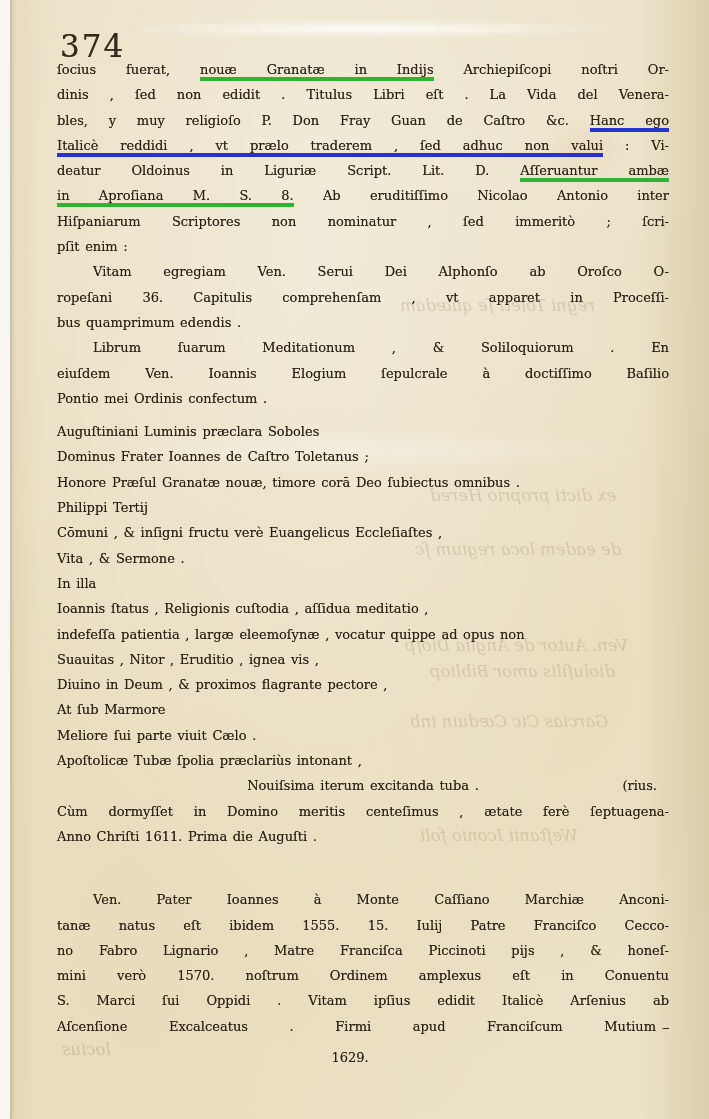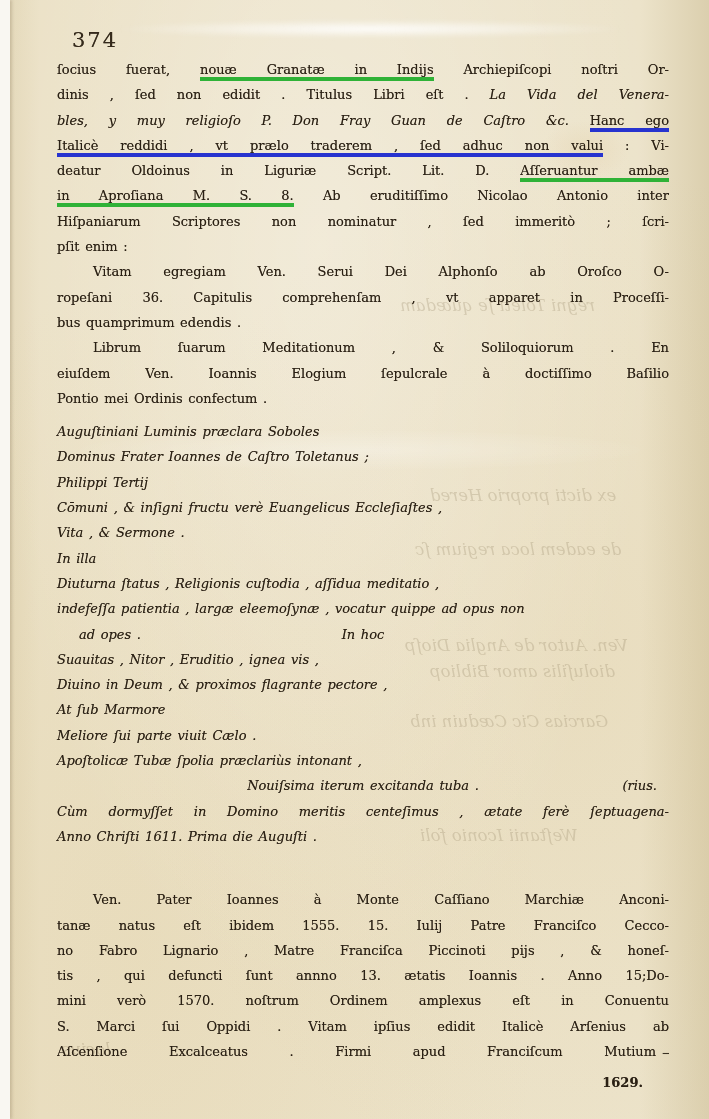--- a/index.html
+++ b/index.html
@@ -16,35 +16,35 @@
     color:#2a2014;
   }
   .edge-left{position:absolute;left:0;top:0;width:10px;height:1119px;background:#f9f7f2;box-shadow:2px 0 3px rgba(120,100,70,.25);}
   .glare{position:absolute;left:110px;top:20px;width:520px;height:18px;border-radius:50%;
     background:radial-gradient(ellipse,rgba(255,255,255,.9),rgba(255,255,255,0) 70%);filter:blur(2px);}
   .stain1{position:absolute;left:540px;top:120px;width:90px;height:60px;border-radius:50%;
     background:radial-gradient(ellipse,rgba(200,150,70,.10),rgba(200,150,70,0) 70%);}
   .stain2{position:absolute;left:80px;top:430px;width:560px;height:40px;border-radius:50%;
     background:radial-gradient(ellipse,rgba(255,255,255,.28),rgba(255,255,255,0) 75%);}
 
-  .page-number{position:absolute;left:72px;top:28px;font-size:21px;letter-spacing:2px;color:#352a1c;
+  .page-number{position:absolute;left:60px;top:28px;font-size:31px;letter-spacing:2px;color:#352a1c;
     text-shadow:0 0 .6px rgba(45,35,20,.6);}
 
   .text-block{
     position:absolute;left:57px;top:57px;width:612px;
     font-size:13px;line-height:25.3px;word-spacing:1.5px;
     text-shadow:0 0 .5px rgba(42,32,20,.55);
   }
   .line{height:25.3px;white-space:nowrap;}
   .line.j{text-align:justify;white-space:normal;overflow:hidden;}
   .line.j::after{content:"";display:inline-block;width:100%;}
   .line.c{text-align:left;}
-  .line.r{text-align:right;font-weight:bold;}
+  .line.r{text-align:center;}
   .line.ind{text-indent:36px;}
-  .i, .line.i{font-style:italic;}
+  .i, .line.i{}
   .ug{border-bottom:4px solid #2fb237;}
   .ub{border-bottom:4px solid #2733cf;}
   .gap8{margin-top:8px;}
   .gap26{margin-top:38px;}
   .gap6{margin-top:6px;}
   .year{padding-right:26px;}
   .flourish{display:inline-block;transform:scaleX(2.6) translate(6px,1px);letter-spacing:0;}
   .split{position:relative;}
   .split .sl{position:absolute;left:22px;}
   .split .sc{position:absolute;left:0;right:0;text-align:center;}
@@ -94,43 +94,39 @@
       <div class="line j"><span>Hiſpaniarum Scriptores non nominatur , ſed immeritò ;  ſcri-</span></div>
       <div class="line "><span>pſit enim :</span></div>
       <div class="line j ind"><span>Vitam egregiam Ven. Serui Dei Alphonſo  ab Oroſco O-</span></div>
       <div class="line j"><span>ropeſani 36. Capitulis comprehenſam ,  vt apparet in Proceſſi-</span></div>
       <div class="line "><span>bus quamprimum edendis .</span></div>
       <div class="line j ind"><span>Librum ſuarum Meditationum ,  &amp;  Soliloquiorum .  En</span></div>
       <div class="line j"><span>eiuſdem Ven. Ioannis Elogium  ſepulcrale à doctiſſimo Baſilio</span></div>
       <div class="line "><span>Pontio mei Ordinis confectum .</span></div>
       <div class="line c i gap8"><span>Auguſtiniani Luminis præclara Soboles</span></div>
       <div class="line c i"><span>Dominus Frater Ioannes de Caſtro Toletanus ;</span></div>
+      <div class="line c i"><span>Honore Præſul Granatæ nouæ, timore corā Deo ſubiectus omnibus .</span></div>
       <div class="line c i"><span>Philippi Tertij</span></div>
       <div class="line c i"><span>Cōmuni , &amp; inſigni fructu verè Euangelicus Eccleſiaſtes ,</span></div>
       <div class="line c i"><span>Vita ,  &amp;  Sermone .</span></div>
       <div class="line c i"><span>In illa</span></div>
-      <div class="line c i"><span>Diuturna ſtatus ,  Religionis cuſtodia ,  aſſidua meditatio ,</span></div>
+      <div class="line c i"><span>Ioannis ſtatus ,  Religionis cuſtodia ,  aſſidua meditatio ,</span></div>
       <div class="line c i"><span>indefeſſa patientia , largæ eleemoſynæ ,  vocatur  quippe  ad opus non</span></div>
-      <div class="line split i">
-        <span class="sl">ad opes .</span>
-        <span class="sc">In hoc</span>
-      </div>
       <div class="line c i"><span>Suauitas ,  Nitor ,  Eruditio ,  ignea vis ,</span></div>
       <div class="line c i"><span>Diuino in Deum , &amp; proximos flagrante pectore ,</span></div>
       <div class="line c i"><span>At  ſub Marmore</span></div>
       <div class="line c i"><span>Meliore  ſui parte viuit Cælo .</span></div>
       <div class="line c i"><span>Apoſtolicæ Tubæ ſpolia præclariùs intonant ,</span></div>
       <div class="line split i">
         <span class="sc">Nouiſsima iterum excitanda tuba .</span>
         <span class="sr">(rius.</span>
       </div>
       <div class="line j i"><span>Cùm dormyſſet in  Domino meritis centeſimus , ætate ferè ſeptuagena-</span></div>
       <div class="line c i"><span>Anno Chriſti 1611. Prima die Auguſti .</span></div>
       <div class="line j ind gap26"><span>Ven. Pater Ioannes à  Monte Caſſiano  Marchiæ Anconi-</span></div>
       <div class="line j"><span>tanæ natus eſt ibidem 1555. 15.  Iulij Patre Franciſco Cecco-</span></div>
       <div class="line j"><span>no Fabro Lignario ,  Matre Franciſca Piccinoti pijs ,  &amp; honeſ-</span></div>
-      <div class="line j"><span>tis , qui defuncti ſunt annno 13. ætatis Ioannis .  Anno 15;Do-</span></div>
       <div class="line j"><span>mini verò 1570. noſtrum Ordinem amplexus  eſt  in Conuentu</span></div>
       <div class="line j"><span>S. Marci ſui Oppidi .  Vitam ipſius edidit Italicè  Arſenius ab</span></div>
       <div class="line j"><span>Aſcenſione Excalceatus .  Firmi apud  Franciſcum  Mutium</span><span class="flourish">—</span></div>
       <div class="line r year gap6"><span>1629.</span></div>
     </div>
 </div>
 
 </body></html>

